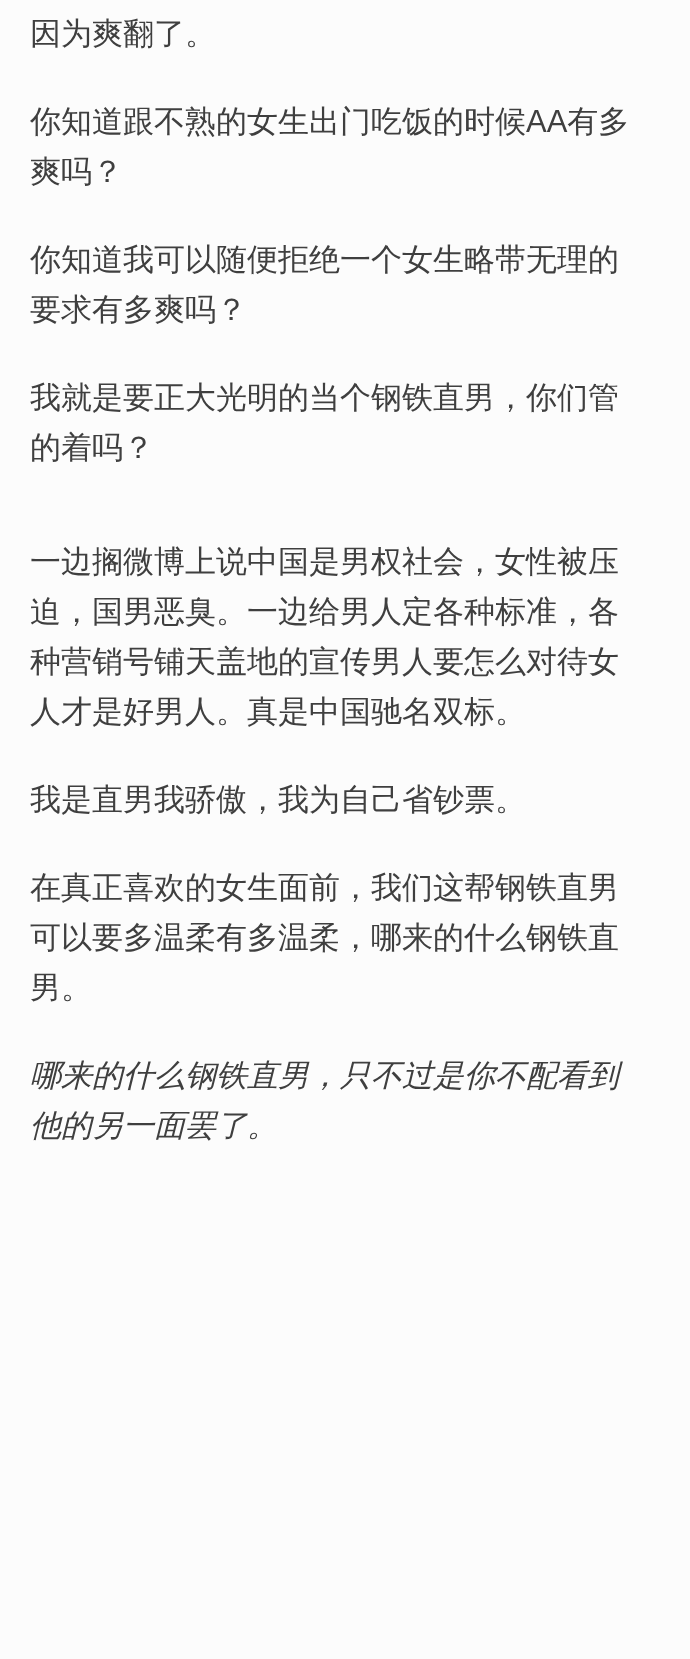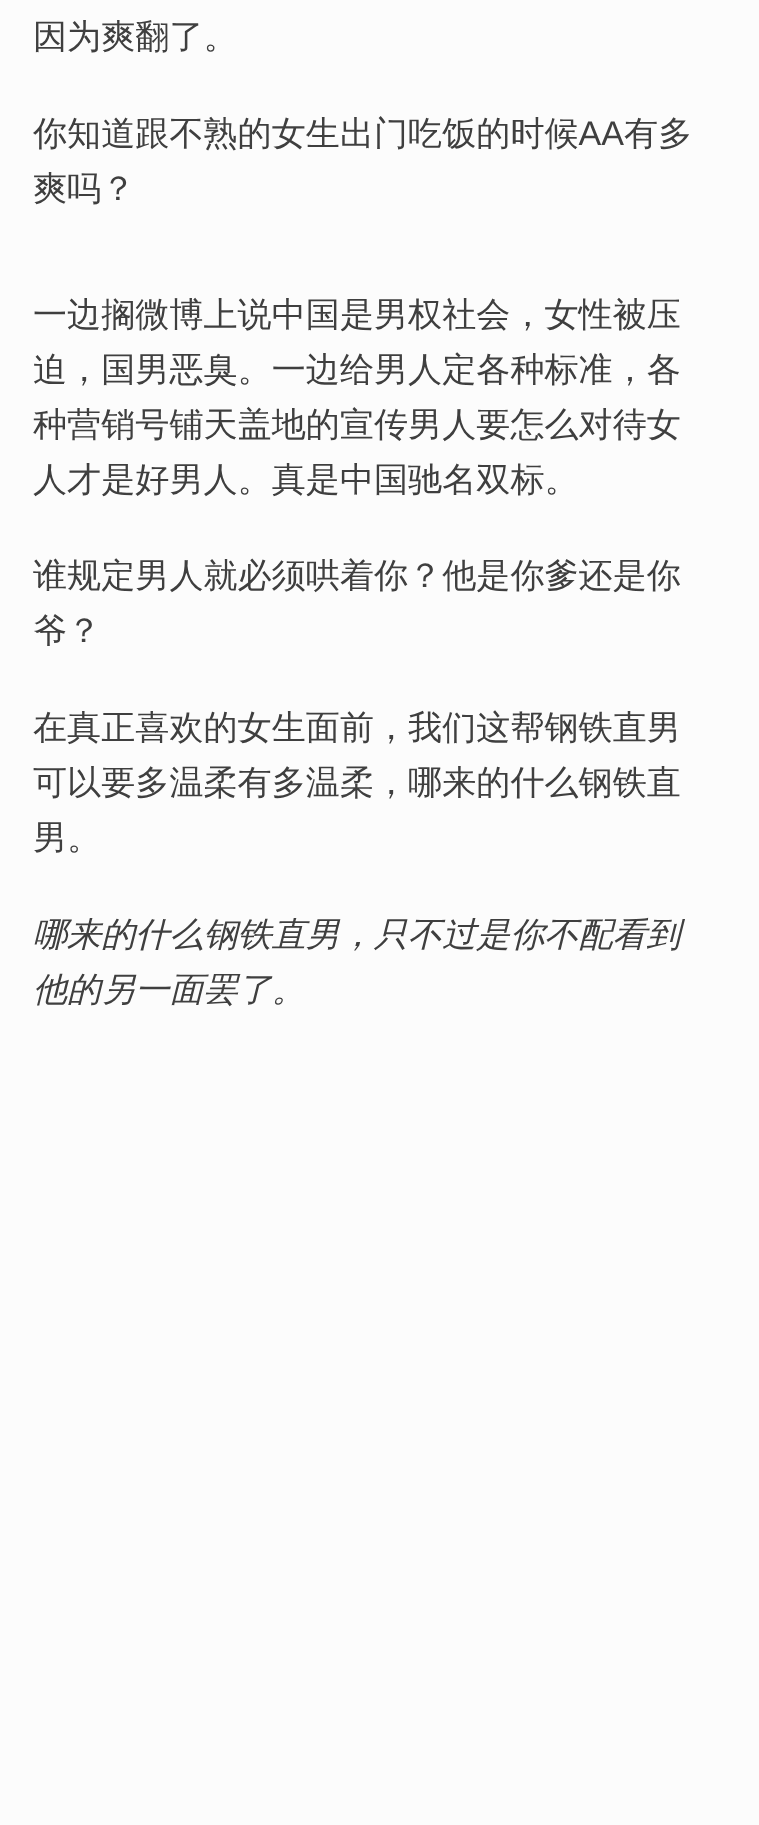--- a/index.html
+++ b/index.html
@@ -33,17 +33,19 @@
     margin-bottom: 0;
     font-style: italic;
   }
 </style>
 </head>
 <body>
 
 <main class="article">
   <p class="para">因为爽翻了。</p>
   <p class="para">你知道跟不熟的女生出门吃饭的时候AA有多爽吗？</p>
+  <p class="para">你知道我可以随便拒绝一个女生略带无理的要求有多爽吗？</p>
+  <p class="para">我就是要正大光明的当个钢铁直男，你们管的着吗？</p>
   <p class="para extra-gap">一边搁微博上说中国是男权社会，女性被压迫，国男恶臭。一边给男人定各种标准，各种营销号铺天盖地的宣传男人要怎么对待女人才是好男人。真是中国驰名双标。</p>
-  <p class="para">谁规定男人就必须哄着你？他是你爹还是你爷？</p>
+  <p class="para">我是直男我骄傲，我为自己省钞票。</p>
   <p class="para">在真正喜欢的女生面前，我们这帮钢铁直男可以要多温柔有多温柔，哪来的什么钢铁直男。</p>
   <p class="para">哪来的什么钢铁直男，只不过是你不配看到他的另一面罢了。</p>
 </main>
 
 </body></html>

